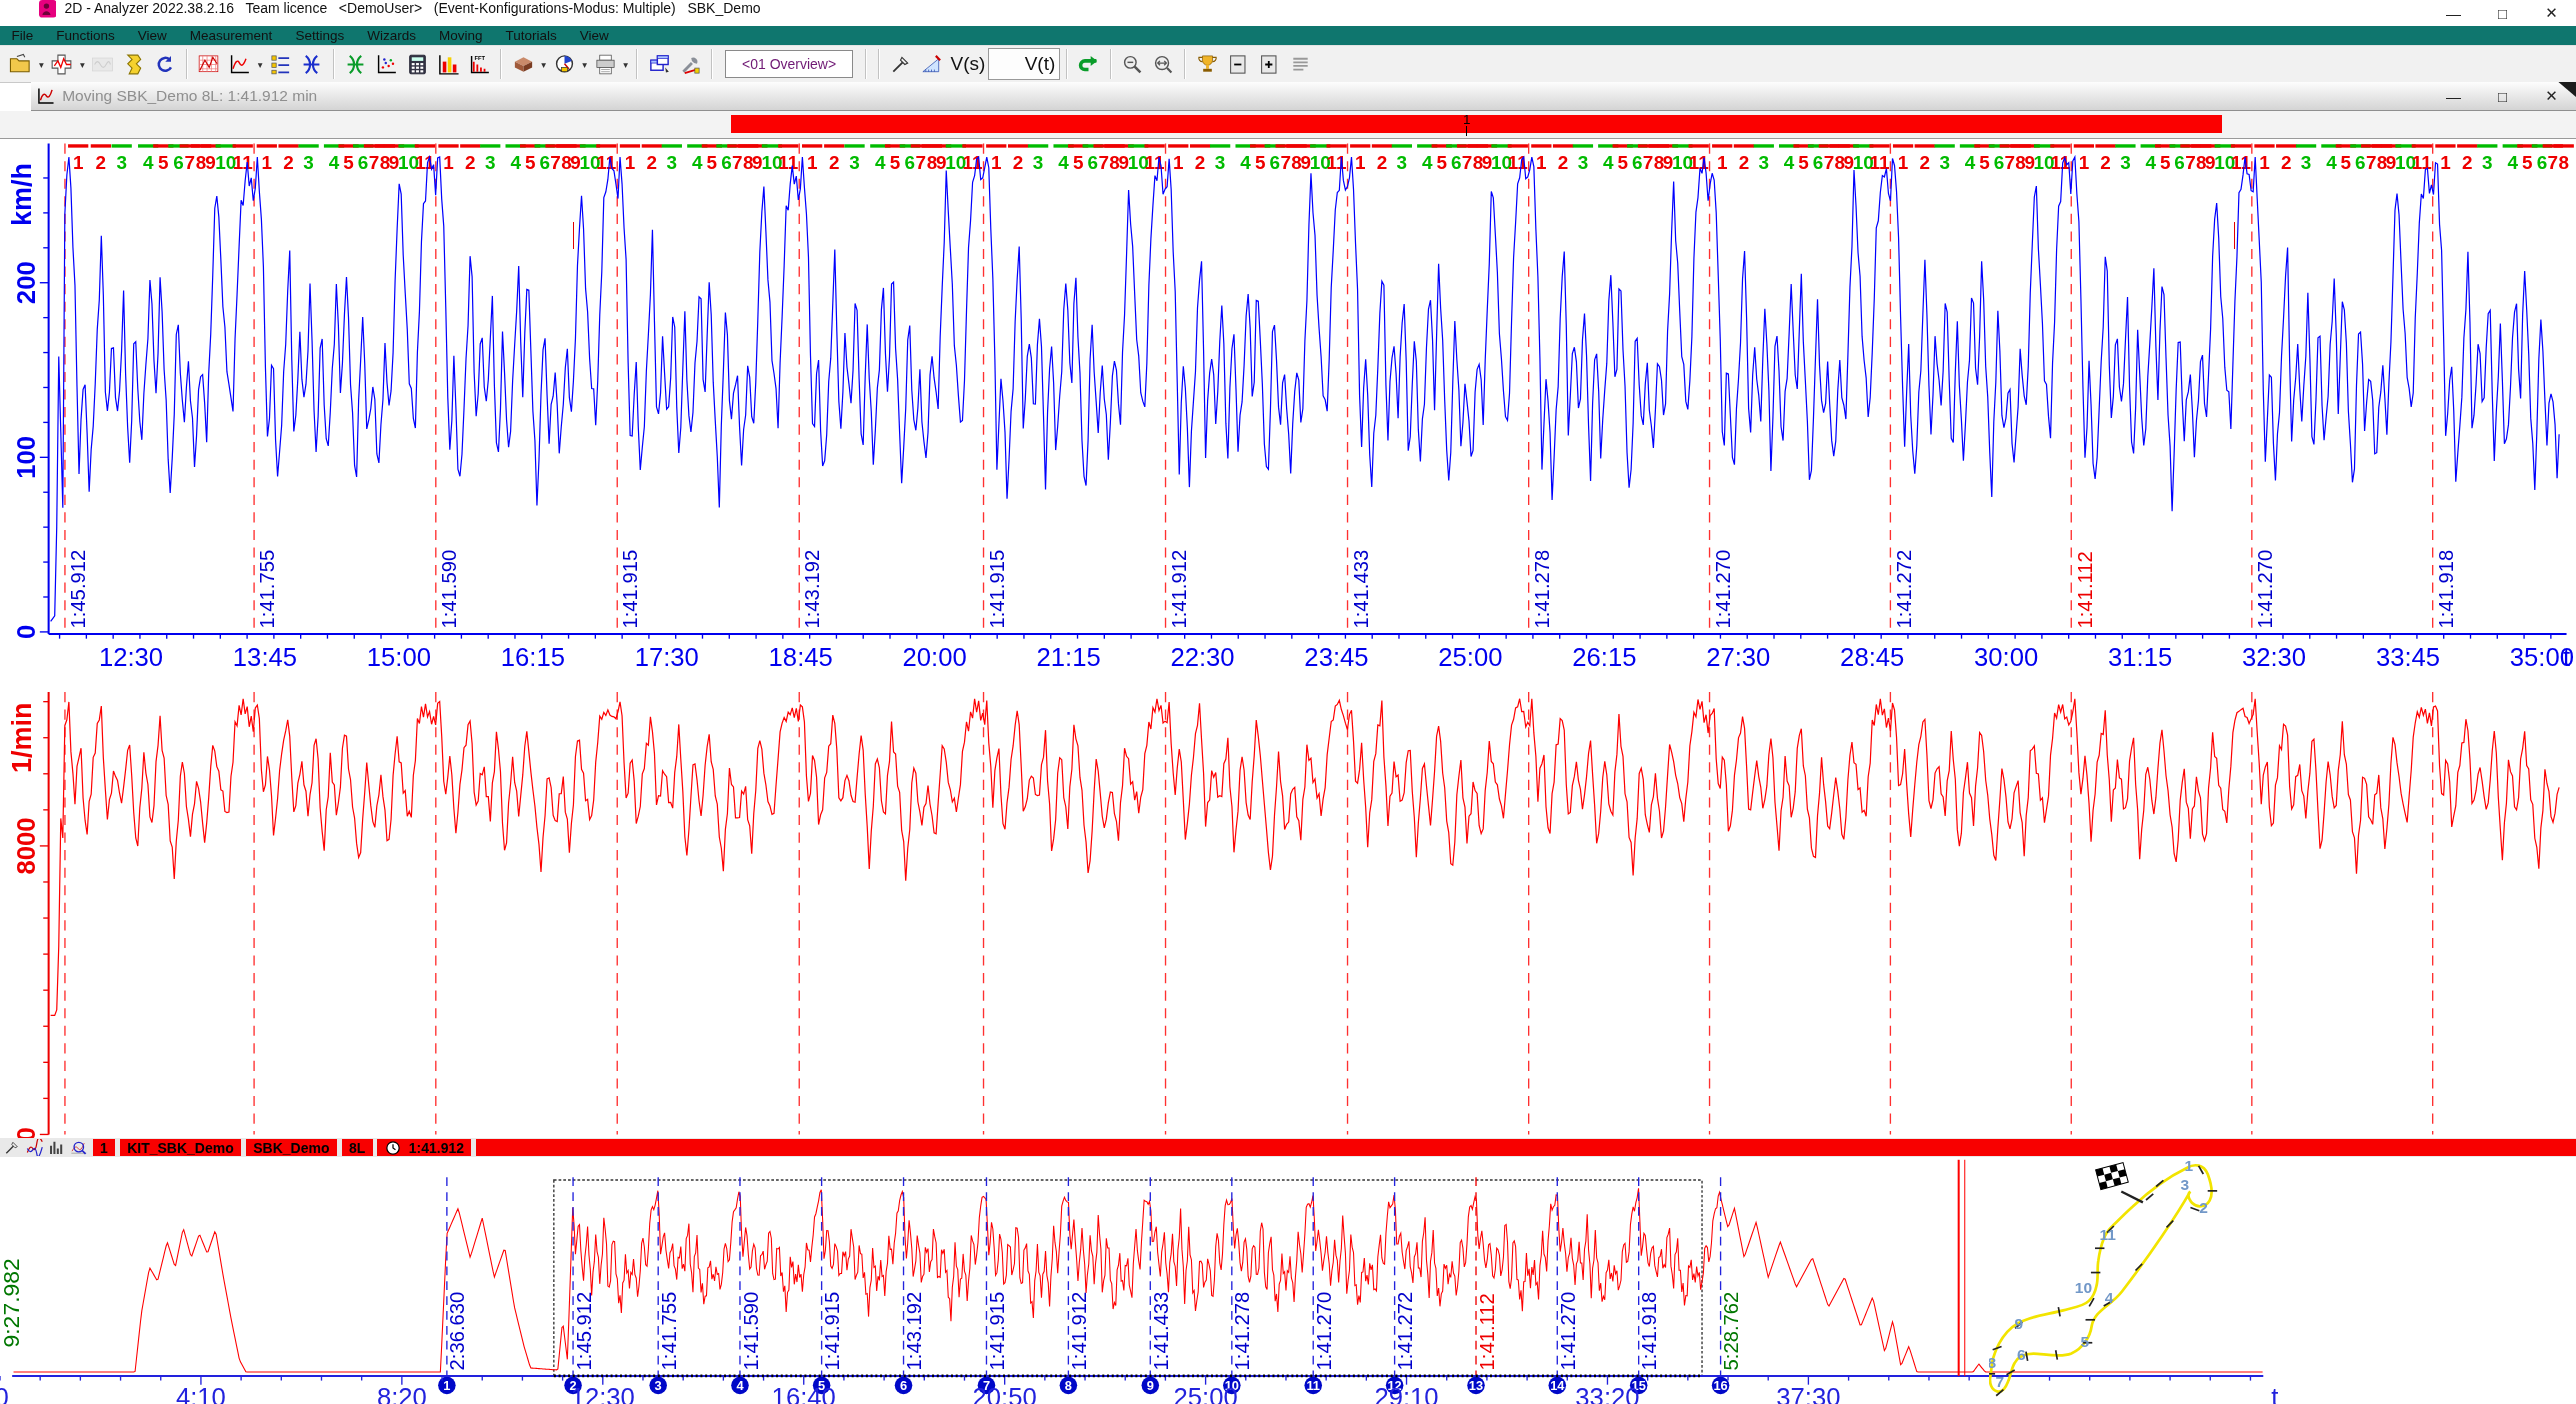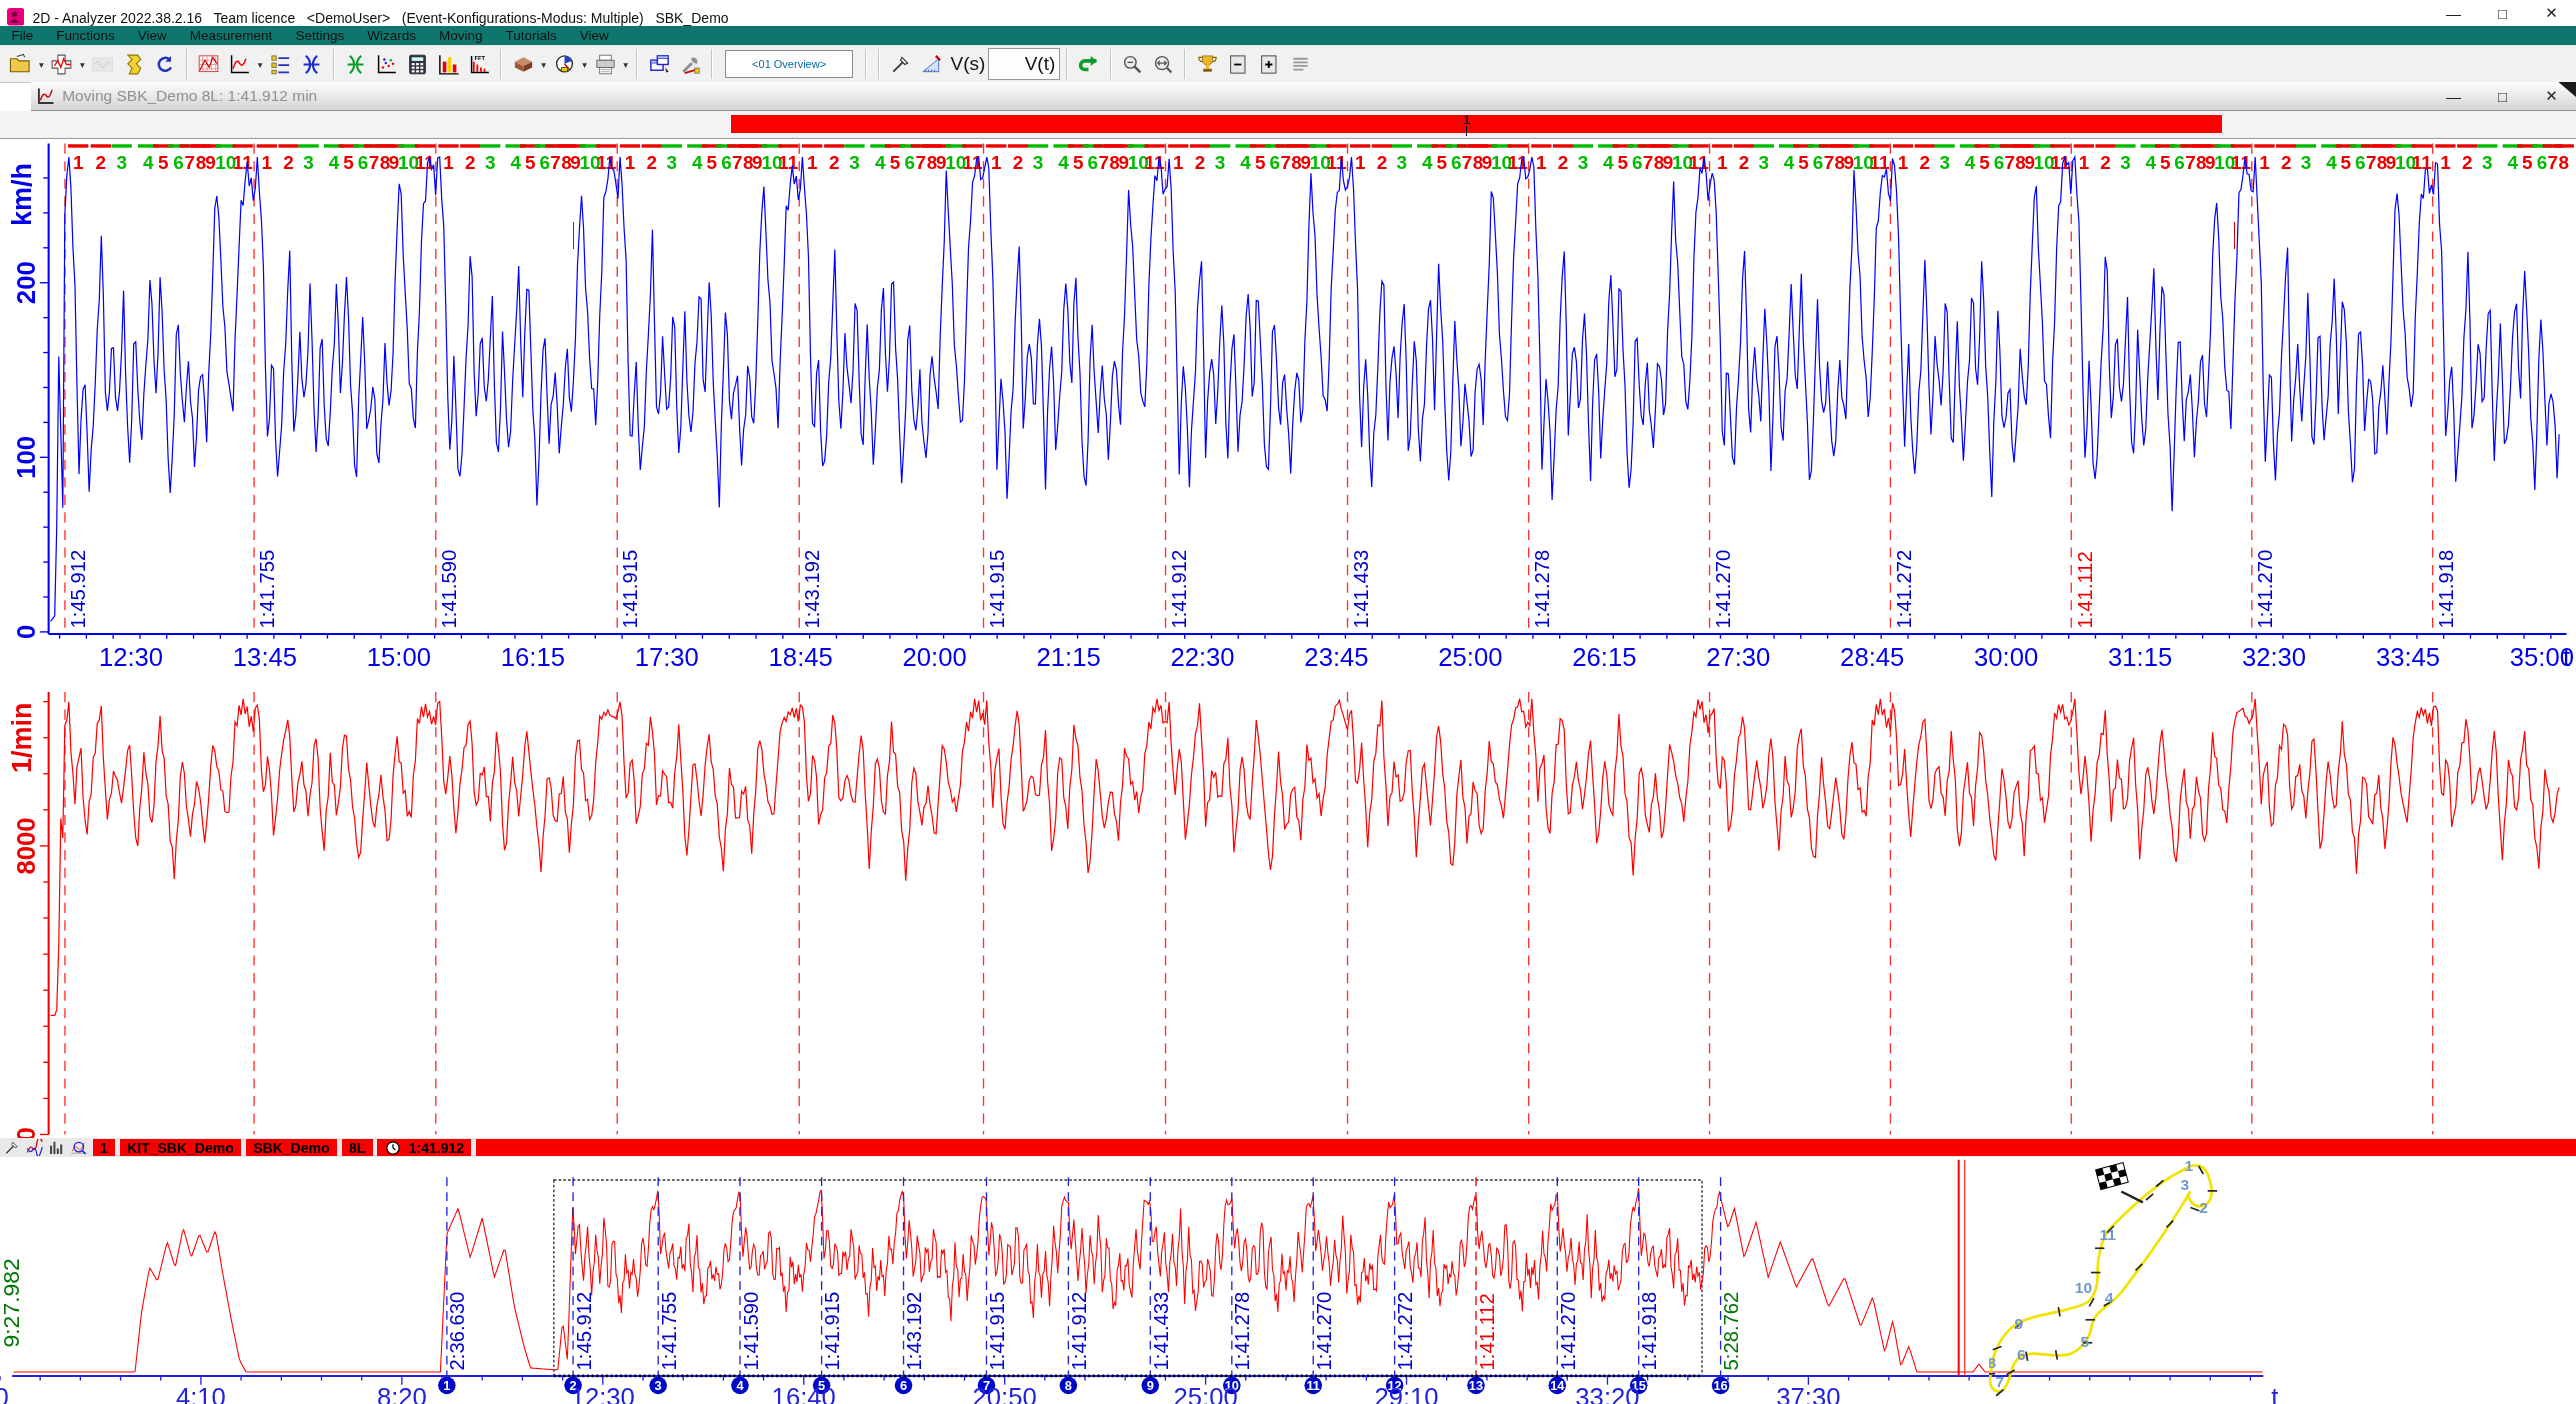--- a/index.html
+++ b/index.html
@@ -1,34 +1,34 @@
 <!DOCTYPE html>
 <html style="font-size:10.8px"><head>
 <meta charset="utf-8">
 <style>
   html,body{margin:0;padding:0;}
   body{width:2576px;height:1405px;background:#ffffff;font-family:"Liberation Sans",sans-serif;position:relative;overflow:hidden;}
   .abs{position:absolute;}
   
-  #titlebar{top:0;left:0;right:0;height:26px;background:#ffffff;display:flex;align-items:flex-end;}
+  #titlebar{top:0;left:0;right:0;height:26px;background:#ffffff;display:flex;align-items:flex-start;padding-left:32px;}
   #appicon{width:17.6px;height:17.6px;margin:0 8px 0 6.8px;}
   #wintitle{font-size:14px;color:#111;white-space:pre;}
   #wincontrols{margin-left:auto;display:flex;height:26px;}
   .wc{width:49px;height:26px;display:flex;align-items:center;justify-content:center;font-size:15px;color:#222;}
   
   #menubar{top:26px;left:0;right:0;height:19px;background:#0f766e;display:flex;align-items:center;font-size:13.5px;color:#111;}
   .menu-item{padding:0 11.5px;height:100%;display:flex;align-items:center;}
   
   #toolbar{top:45px;left:0;right:0;height:36px;background:#f1f1f1;border-top:0.7px solid #e3e3e3;border-bottom:0.7px solid #c9c9c9;display:flex;align-items:center;padding-left:5.4px;}
   .tbtn{width:31px;height:31px;display:flex;align-items:center;justify-content:center;}
   .tbtn svg{width:23px;height:23px;}
   .tbtn.dis{opacity:.4;}
   .dd{width:10px;height:31px;display:flex;align-items:center;justify-content:center;color:#333;font-size:9.5px;}
   .tsep{width:0;height:30px;margin:0 5.4px;border-left:0.7px solid #c2c2c2;border-right:0.7px solid #ffffff;}
-  .combo{width:126px;height:26px;border:0.7px solid #8a8a8a;background:#fff;font-size:11px;color:#0369a1;display:flex;align-items:center;justify-content:center;margin:0 6.8px;}
+  .combo{width:126px;height:26px;border:0.7px solid #8a8a8a;background:#fff;font-size:14px;color:#701a75;display:flex;align-items:center;justify-content:center;margin:0 6.8px;}
   .vbtn{min-width:39px;height:30px;display:flex;align-items:center;justify-content:center;font-size:19px;color:#111;border:0.7px solid transparent;}
   .vbtn.pressed{background:#fdfdfd;border:0.7px solid #999;padding-left:31px;}
   
   #movingbar{top:82px;left:0;right:0;height:28px;background:linear-gradient(#fdfdfd,#d4d4d4);border-bottom:1.4px solid #8f8f8f;display:flex;align-items:center;color:#8f8f8f;font-size:15.5px;margin-left:31px;}
   #mwicon{width:19px;height:19px;margin:0 6.8px 0 5.4px;}
   #mwcontrols{margin-left:auto;display:flex;color:#adadad;}
   #mwcorner{position:absolute;right:0;top:0;width:17.6px;height:15px;background:#1c1c1c;clip-path:polygon(0 0,100% 0,100% 100%);}
   
   #rangebar{top:111px;left:0;right:0;height:27px;background:#f3f3f3;border-bottom:0.7px solid #9a9a9a;}
   #rangesel{left:731px;top:115px;width:1491px;height:17.6px;background:#fb0000;}

